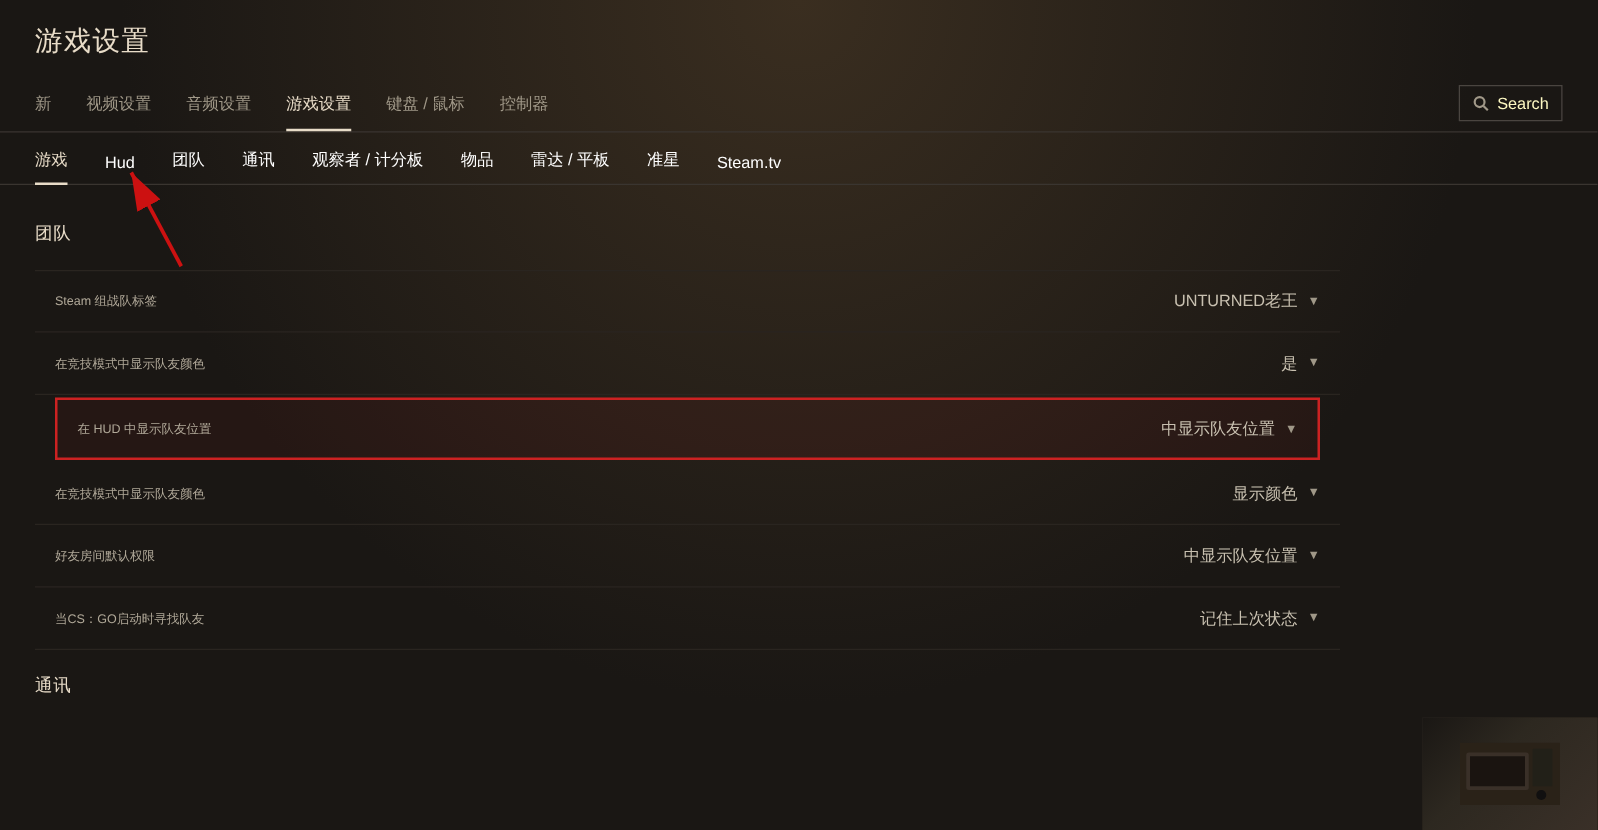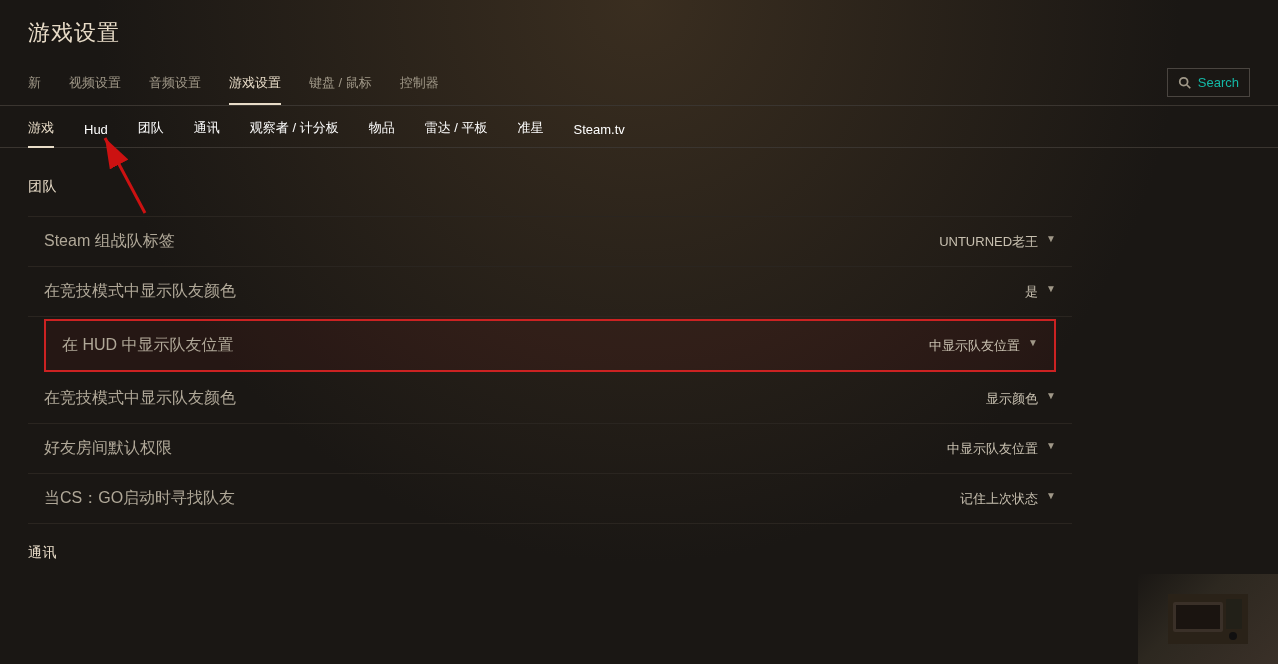--- a/index.html
+++ b/index.html
@@ -69,21 +69,21 @@
       left: 0; right: 0;
       height: 2px;
       background: #e8dcc8;
     }
 
     .search-box {
       display: flex;
       align-items: center;
       gap: 6px;
       margin-left: auto;
-      color: #14b8a6;
+      color: #fef9c3;
       font-size: 13px;
       cursor: pointer;
       padding: 6px 10px;
       border: 1px solid #4a4540;
       background: transparent;
     }
 
     .search-icon-svg {
       width: 14px;
       height: 14px;
@@ -156,26 +156,26 @@
     }
 
     .setting-row.highlighted {
       border: 2px solid #cc2222;
       background: rgba(180, 30, 30, 0.08);
       margin: 2px 16px;
     }
 
     .setting-label {
       color: #b0a898;
-      font-size: 16px;
+      font-size: 10px;
     }
 
     .setting-value {
       display: flex;
-      align-items: flex-start;
+      align-items: center;
       gap: 8px;
       color: #c8c0b0;
       font-size: 13px;
       cursor: pointer;
     }
 
     .chevron-down {
       font-size: 10px;
       color: #a09888;
     }

